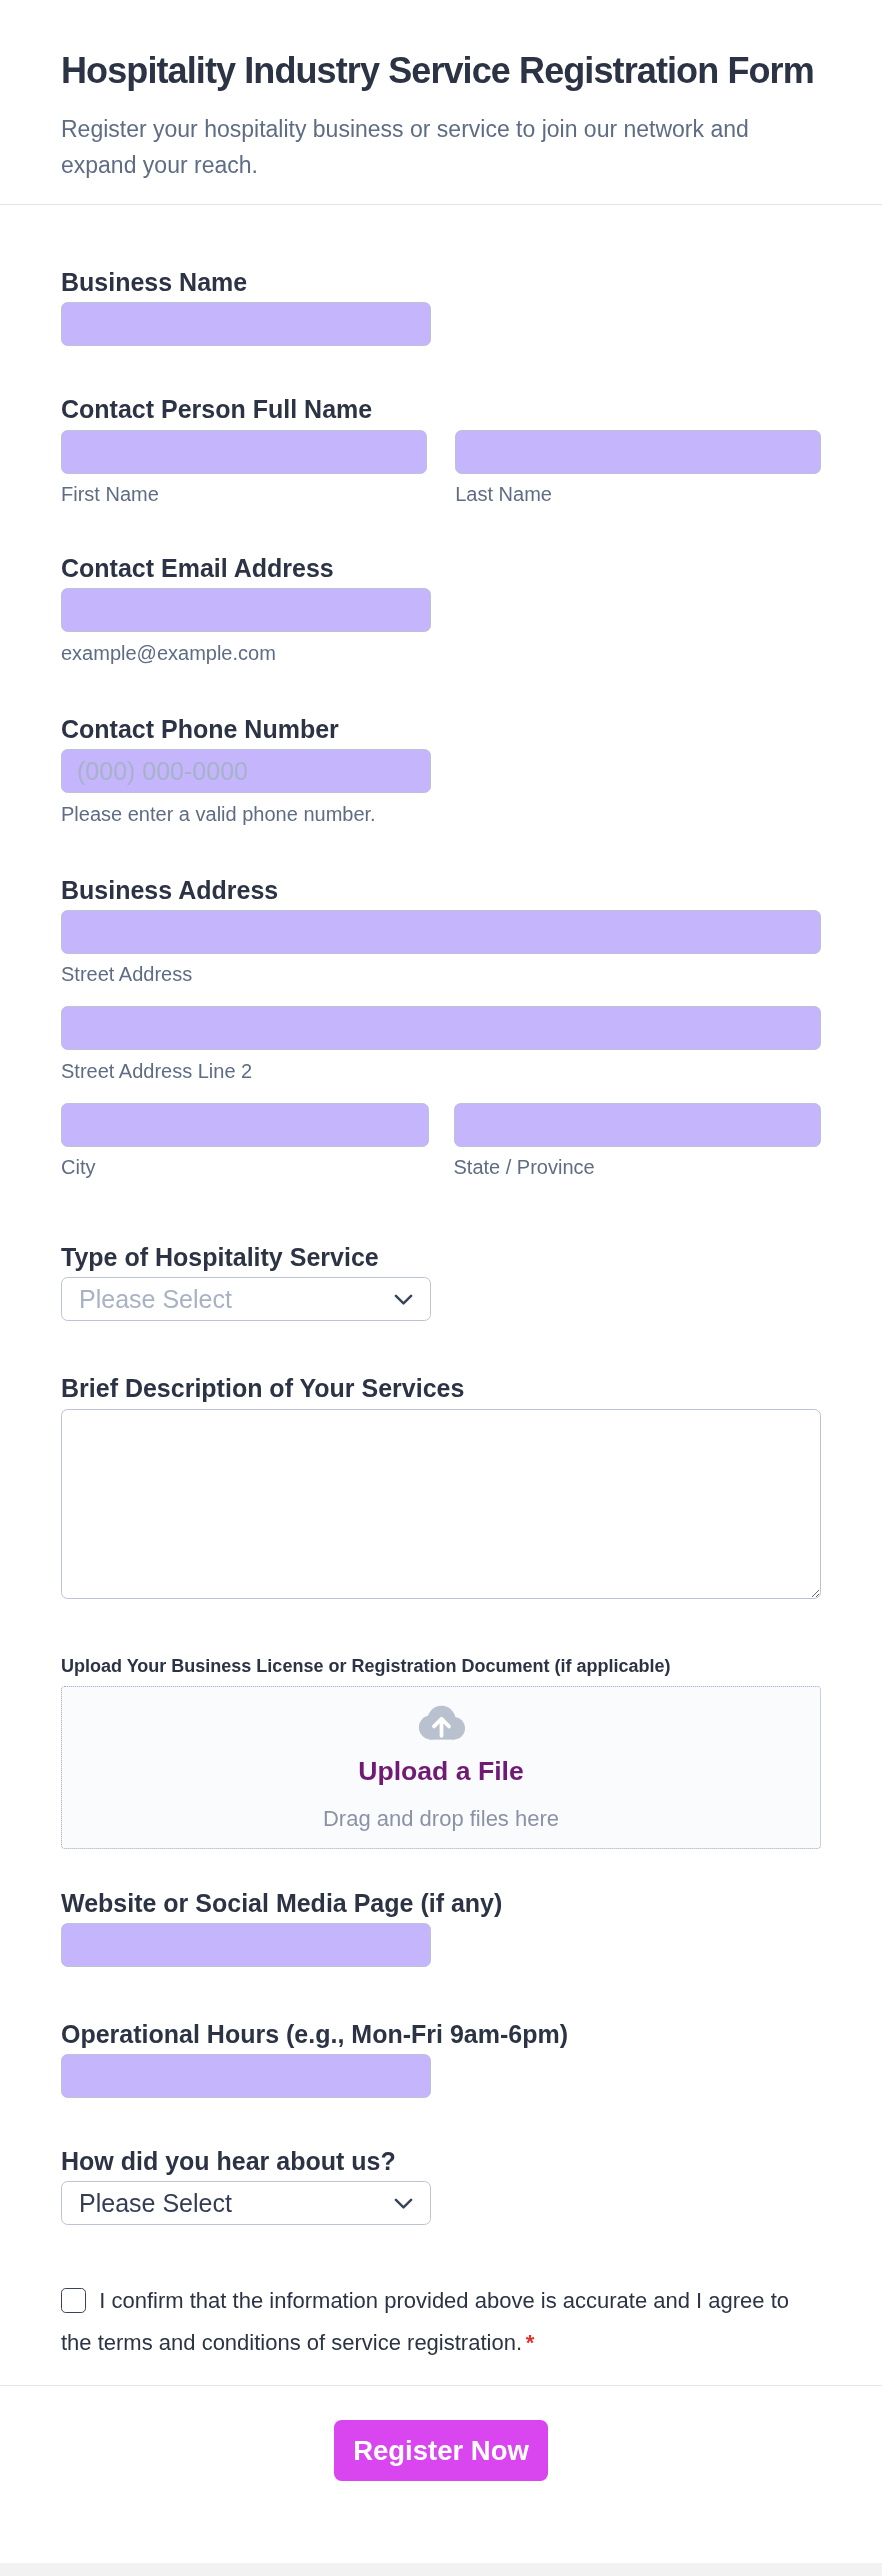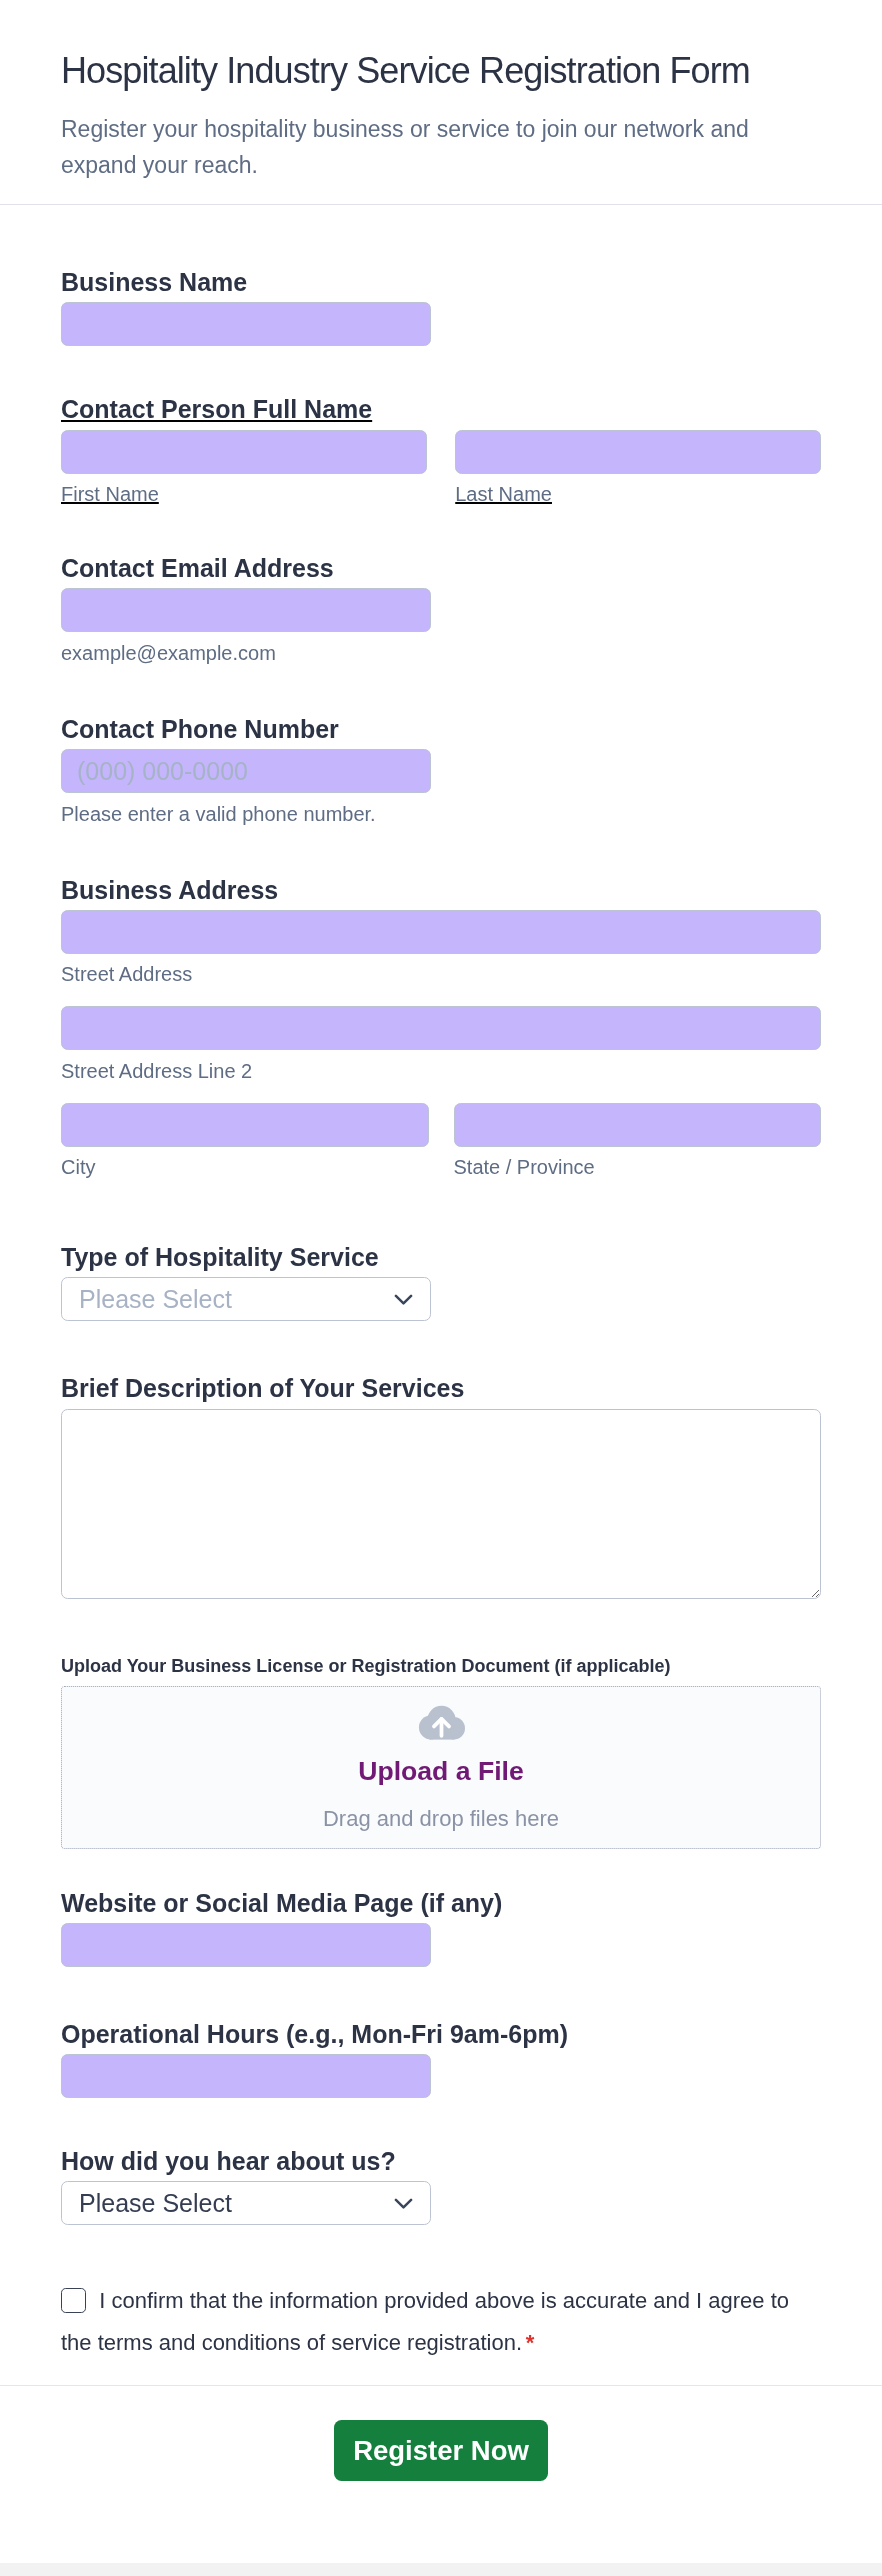--- a/index.html
+++ b/index.html
@@ -1,21 +1,21 @@
 <!DOCTYPE html>
 <html style="font-size:15px"><head>
 <meta charset="utf-8">
 <style>
   * { margin:0; padding:0; box-sizing:border-box; }
   html,body { background:#ffffff; }
   body { font-family:"Liberation Sans", sans-serif; width:882px; }
   .page { width:882px; height:2576px; display:flex; flex-direction:column; background:#ffffff; overflow:hidden; }
 
   .header { padding:44px 61px 0 61px; }
-  .title { font-size:36px; font-weight:400; letter-spacing:-0.9px; line-height:54px; color:#2c3345; }
+  .title { font-size:36px; font-weight:700; letter-spacing:-0.9px; line-height:54px; color:#2c3345; }
   .subtitle { margin-top:13.3px; font-size:23px; line-height:36px; color:#5e6c84; max-width:770px; }
   .divider { border:none; border-top:0.9px solid #e0e1eb; width:100%; margin-top:21px; }
   .divider2 { border:none; border-top:0.9px solid #e4e5ee; width:100%; margin-top:21px; }
 
   .form-body { padding:63px 61px 0 61px; }
   .group { display:block; }
   .field-label { display:block; font-size:25px; font-weight:600; color:#2c3345; line-height:28.5px; margin-bottom:5.7px; }
   .field-label.small { font-size:18px; letter-spacing:0; }
   .text-input { display:block; height:44px; width:370px; border:0.9px solid #bcc3d2; border-radius:6.6px; background:#c4b5fd; font-family:"Liberation Sans",sans-serif; font-size:25px; color:#2c3345; padding:0 15px; outline:none; }
   .text-input.full { width:100%; }
@@ -38,25 +38,25 @@
 
   .upload-box { width:100%; height:163px; border:1.9px dotted #9aa3b5; border-radius:3.8px; background:#fafbfd; display:flex; flex-direction:column; align-items:center; justify-content:center; cursor:pointer; }
   .upload-title { font-size:26.6px; font-weight:700; color:#701a75; margin-top:7px; }
   .upload-hint { font-size:22px; color:#8a93a5; margin-top:19px; }
 
   .consent { font-size:22px; line-height:42px; color:#2c3345; margin-bottom:21px; }
   .consent input[type="checkbox"] { -webkit-appearance:none; appearance:none; width:25px; height:25px; border:1.9px solid #394257; border-radius:4.7px; background:#fff; vertical-align:-4.7px; margin-right:13.3px; cursor:pointer; }
   .req { color:#e0322c; font-weight:700; margin-left:3.8px; }
 
   .submit-area { padding-top:34px; display:flex; justify-content:center; }
-  .submit-btn { width:214px; height:61px; background:#15803d; border:none; border-radius:7.6px; color:#ffffff; font-family:"Liberation Sans",sans-serif; font-size:27.5px; font-weight:600; cursor:pointer; }
+  .submit-btn { width:214px; height:61px; background:#d946ef; border:none; border-radius:7.6px; color:#ffffff; font-family:"Liberation Sans",sans-serif; font-size:27.5px; font-weight:600; cursor:pointer; }
 
   .footer-strip { height:13.3px; background:#f2f2f3; width:100%; margin-top:auto; }
 
-  .mb52 { margin-bottom:49px; } .mb50 { margin-bottom:47px;text-decoration:underline; } .mb66 { margin-bottom:63px; }
+  .mb52 { margin-bottom:49px; } .mb50 { margin-bottom:47px; } .mb66 { margin-bottom:63px; }
   .mb56 { margin-bottom:53px; } .mb42 { margin-bottom:40px; } .mb58 { margin-bottom:55px; }
   .mt20 { margin-top:19px; }
 </style>
 </head>
 <body>
 
 <div class="page">
 
   <div class="header">
     <h1 class="title">Hospitality Industry Service Registration Form</h1>

